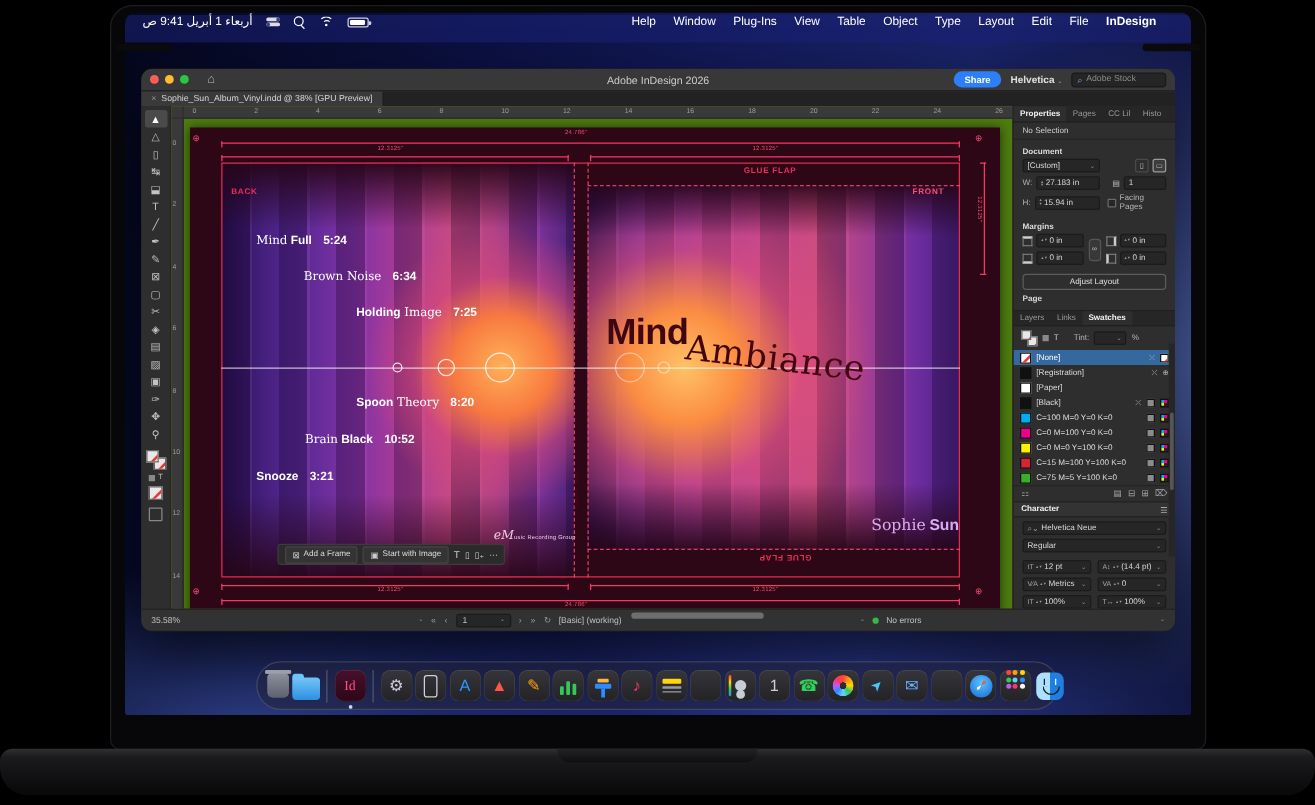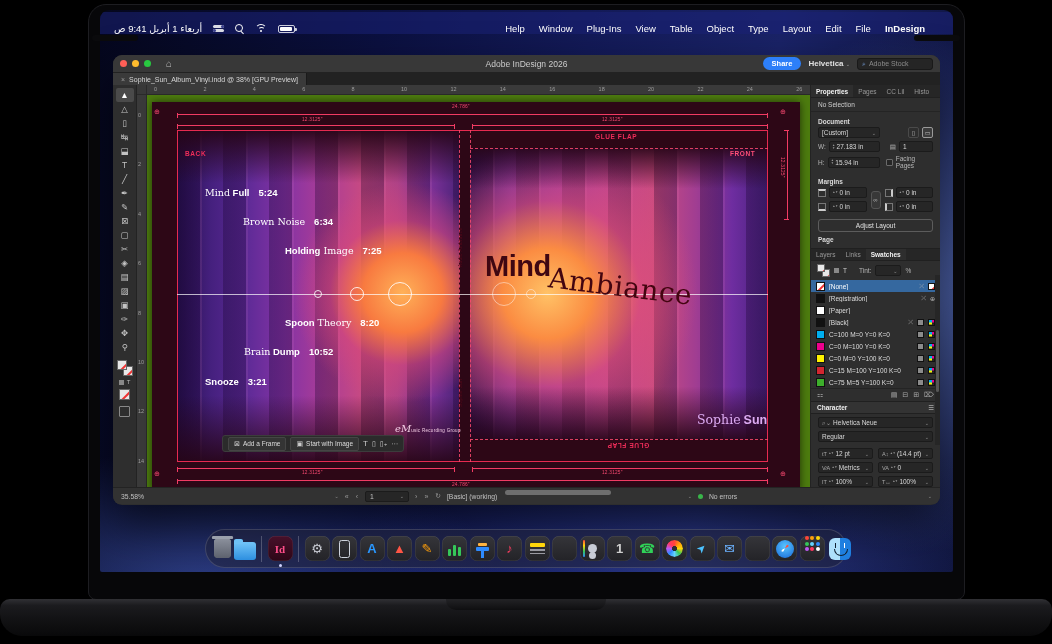--- a/index.html
+++ b/index.html
@@ -18,21 +18,21 @@
          radial-gradient(ellipse 60% 40% at 70% 100%, rgba(60,80,170,.45), rgba(60,80,170,0) 70%),
          linear-gradient(100deg,#05071d 0%,#0b1040 30%,#131a58 52%,#1a2368 72%,#0c1034 100%);}
   #base{position:absolute;left:0;top:599px;width:1052px;height:37px;
         background:linear-gradient(#303034 0%,#1b1b1e 18%,#121214 55%,#09090a 100%);
         border-radius:10px 10px 22px 22px;}
   #base-notch{position:absolute;left:446px;top:0;width:160px;height:11px;background:linear-gradient(#232326,#0e0e10);
         border-radius:0 0 10px 10px;}
   .foot{position:absolute;top:35px;width:46px;height:6px;background:#0a0a0c;border-radius:3px;}
 
   
-  #menubar{position:absolute;left:0;top:2px;width:100%;height:22px;display:flex;align-items:flex-end;
+  #menubar{position:absolute;left:0;top:2px;width:100%;height:22px;display:flex;align-items:flex-start;
         padding:0 14px;background:rgba(28,34,118,.55);font-size:9.5px;color:#fff;}
   #mb-left{display:flex;align-items:center;gap:11px;}
   #mb-right{margin-left:auto;display:flex;align-items:center;gap:14px;font-weight:500;}
   #mb-right .menu-item.bold{font-weight:bold;}
   .apple-glyph{font-size:11px;}
   
   .i-batt{width:17px;height:8px;border:1px solid rgba(255,255,255,.8);border-radius:2px;position:relative;}
   .i-batt::before{content:"";position:absolute;left:1px;top:1px;bottom:1px;width:12px;background:#fff;border-radius:1px;}
   .i-batt::after{content:"";position:absolute;right:-3px;top:2px;width:2px;height:3px;background:rgba(255,255,255,.8);border-radius:0 1px 1px 0;}
   .i-wifi{width:12px;height:9px;position:relative;overflow:hidden;}
@@ -205,21 +205,21 @@
   #vscroll{position:absolute;right:0;top:190px;width:5px;height:170px;background:#262626;}
   #vscroll::after{content:"";position:absolute;left:1px;top:55px;width:3px;height:62px;background:#565656;border-radius:2px;}
 
   
   #dock{position:absolute;left:105px;top:519px;width:642px;height:39px;background:rgba(32,34,58,.55);
         border:1px solid rgba(255,255,255,.14);border-radius:20px;display:flex;align-items:center;
         gap:2.5px;padding:0 8px;}
   .dock-sep{width:1px;height:26px;background:rgba(255,255,255,.22);margin:0 3px;flex:none;}
   .dk{position:relative;width:25px;height:25px;flex:none;display:flex;align-items:center;justify-content:center;}
   .dk .tile{width:25px;height:25px;border-radius:7px;background:linear-gradient(#35353a,#232327);
-        display:flex;align-items:center;justify-content:center;font-size:13px;font-weight:bold;
+        display:flex;align-items:center;justify-content:center;font-size:13px;font-weight:normal;
         box-shadow:inset 0 0 0 .5px rgba(255,255,255,.12);}
   .dk .run{position:absolute;bottom:-6px;left:50%;margin-left:-1.5px;width:3px;height:3px;border-radius:50%;background:#cfd3ff;}
   .dk-trash{width:17px;height:19px;background:linear-gradient(#8a8f9b,#5d626e);border-radius:3px 3px 4px 4px;position:relative;}
   .dk-trash::before{content:"";position:absolute;left:-2px;top:-3px;right:-2px;height:3px;background:#9aa0ac;border-radius:2px;}
   .dk-folder{width:22px;height:17px;background:linear-gradient(#6fc2f7,#2d8fe0);border-radius:2px 3px 3px 3px;position:relative;margin-top:3px;}
   .dk-folder::before{content:"";position:absolute;left:0;top:-3px;width:9px;height:4px;background:#6fc2f7;border-radius:2px 2px 0 0;}
   .dk-id .tile{background:linear-gradient(#47102a,#2d0717);color:#ff4e8a;font-size:11px;font-family:"Liberation Serif",serif;}
   .dk-iphone .tile::after{content:"";width:9px;height:16px;border:1.5px solid #cdd2dc;border-radius:2.5px;}
   .dk-numbers .tile{gap:1.5px;align-items:flex-end;padding-bottom:5px;}
   .dk-numbers .bar{width:3.5px;background:#35c759;border-radius:1px;}
@@ -408,21 +408,21 @@
             <div class="ring" style="left:198px;top:185px;width:14px;height:14px;"></div>
             <div class="ring" style="left:236px;top:180px;width:24px;height:24px;"></div>
             <div class="ring" style="left:340px;top:180px;width:24px;height:24px;opacity:.55;"></div>
             <div class="ring" style="left:374px;top:187px;width:10px;height:10px;opacity:.55;"></div>
 
             <div id="tracklist">
                 <div class="track" style="left: 53px; top: 85px;"><span class="w-serif">Mind</span><span class="w-sans"> Full</span><span class="t-time">5:24</span></div>
                 <div class="track" style="left: 91px; top: 114px;"><span class="w-serif">Brown Noise</span><span class="t-time">6:34</span></div>
                 <div class="track" style="left: 133px; top: 143px;"><span class="w-sans">Holding</span><span class="w-serif"> Image</span><span class="t-time">7:25</span></div>
                 <div class="track" style="left: 133px; top: 215px;"><span class="w-sans">Spoon</span><span class="w-serif"> Theory</span><span class="t-time">8:20</span></div>
-                <div class="track" style="left: 92px; top: 244px;"><span class="w-serif">Brain</span><span class="w-sans"> Dump</span><span class="t-time">10:52</span></div>
+                <div class="track" style="left: 92px; top: 244px;"><span class="w-serif">Brain</span><span class="w-sans"> Black</span><span class="t-time">10:52</span></div>
                 <div class="track" style="left: 53px; top: 274px;"><span class="w-sans">Snooze</span><span class="t-time">3:21</span></div>
               </div>
 
             <div id="title-audio">Mind</div>
             <div id="title-ambiance">Ambiance</div>
             <div id="artist">
               <span class="serif">Sophie</span><span class="sans">Sun</span>
             </div>
             <div id="labellogo">
               <span class="script">eM</span><span class="rest">usic Recording Group</span>

